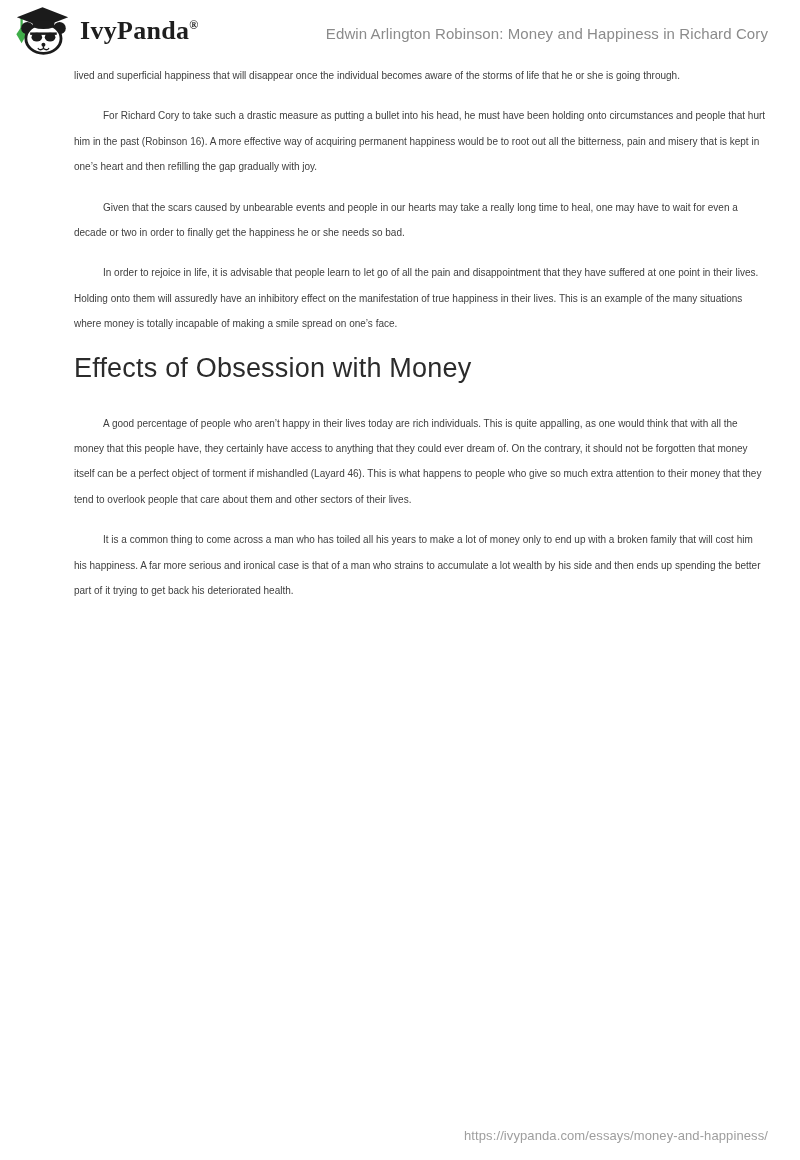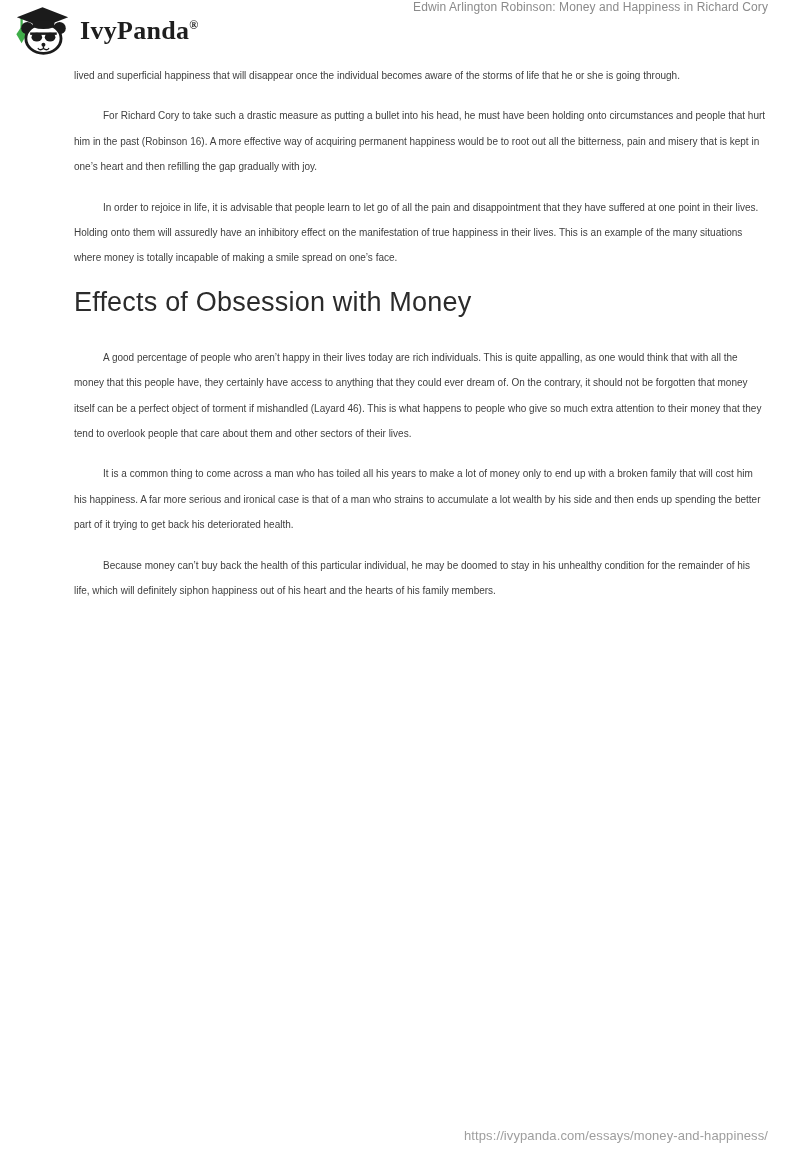--- a/index.html
+++ b/index.html
@@ -38,23 +38,23 @@
     line-height: 1;
   }
   .brand-text sup {
     font-size: 12px;
     font-weight: 700;
     vertical-align: super;
     line-height: 0;
   }
   .doc-title {
     position: absolute;
-    top: 0;
+    top: 25px;
     right: 32px;
-    font-size: 12px;
+    font-size: 15px;
     color: #8b8b8b;
     letter-spacing: 0.1px;
     white-space: nowrap;
   }
   
   .content {
     position: absolute;
     top: 63px;
     left: 74px;
     width: 694px;
@@ -118,26 +118,26 @@
         <path d="M19 14 L43 14 L42 21 Q31 25 20 21 Z" fill="#1b1b1b"></path>
       </svg>
       <span class="brand-text"><span>IvyPanda</span><sup>®</sup></span>
     </div>
     <div class="doc-title">Edwin Arlington Robinson: Money and Happiness in Richard Cory</div>
   </header>
 
   <main class="content">
     <p class="para no-indent">lived and superficial happiness that will disappear once the individual becomes aware of the storms of life that he or she is going through.</p>
     <p class="para">For Richard Cory to take such a drastic measure as putting a bullet into his head, he must have been holding onto circumstances and people that hurt him in the past (Robinson 16). A more effective way of acquiring permanent happiness would be to root out all the bitterness, pain and misery that is kept in one’s heart and then refilling the gap gradually with joy.</p>
+    <p class="para">Given that the scars caused by unbearable events and people in our hearts may take a really long time to heal, one may have to wait for even a decade or two in order to finally get the happiness he or she needs so bad.</p>
     <p class="para">In order to rejoice in life, it is advisable that people learn to let go of all the pain and disappointment that they have suffered at one point in their lives. Holding onto them will assuredly have an inhibitory effect on the manifestation of true happiness in their lives. This is an example of the many situations where money is totally incapable of making a smile spread on one’s face.</p>
 
     <h2 class="section-heading">Effects of Obsession with Money</h2>
 
     <p class="para">A good percentage of people who aren’t happy in their lives today are rich individuals. This is quite appalling, as one would think that with all the money that this people have, they certainly have access to anything that they could ever dream of. On the contrary, it should not be forgotten that money itself can be a perfect object of torment if mishandled (Layard 46). This is what happens to people who give so much extra attention to their money that they tend to overlook people that care about them and other sectors of their lives.</p>
     <p class="para">It is a common thing to come across a man who has toiled all his years to make a lot of money only to end up with a broken family that will cost him his happiness. A far more serious and ironical case is that of a man who strains to accumulate a lot wealth by his side and then ends up spending the better part of it trying to get back his deteriorated health.</p>
-    <p class="para">Because money can’t buy back the health of this particular individual, he may be doomed to stay in his unhealthy condition for the remainder of his life, which will definitely siphon happiness out of his heart and the hearts of his family members.</p>
   </main>
 
   <footer class="footer">
     <span class="footer-url">https://ivypanda.com/essays/money-and-happiness/</span>
   </footer>
 
 </div>
 
 </body></html>

